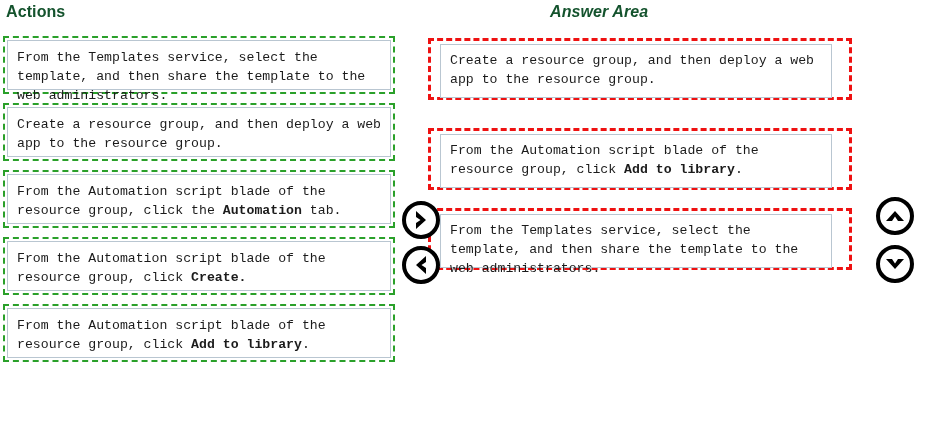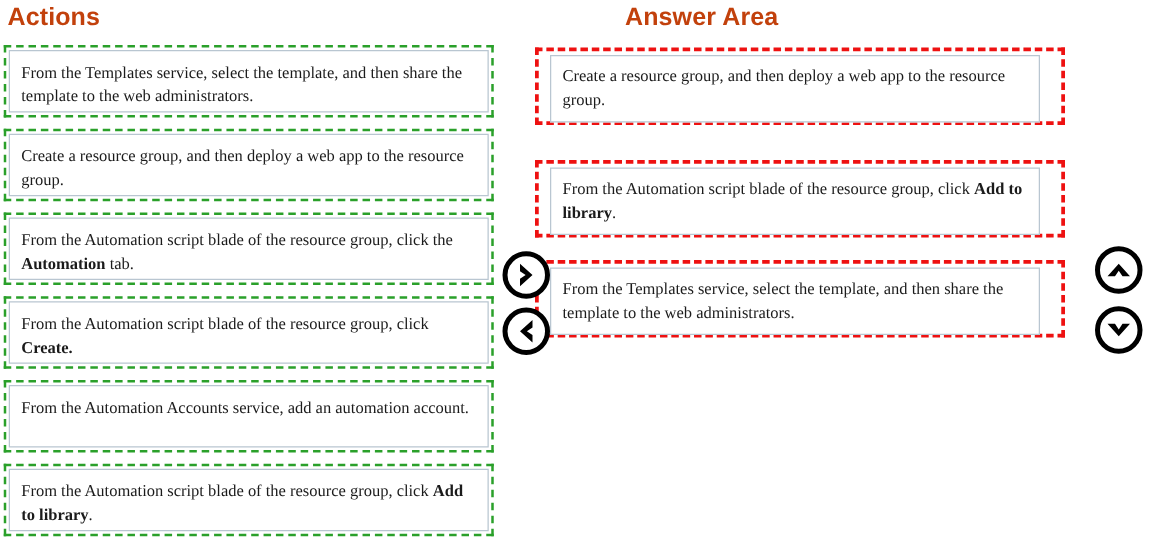--- a/index.html
+++ b/index.html
@@ -13,28 +13,28 @@
     height: 441px;
     position: relative;
     overflow: hidden;
     font-family: "Liberation Sans", sans-serif;
     color: #000000;
   }
 
   
   .col-heading {
     position: absolute;
-    font-size: 20px;
+    font-size: 16px;
     font-weight: bold;
-    color: #c2410c;
+    color: #14532d;
     letter-spacing: 0.1px;
     white-space: nowrap;
   }
   #actions-heading { left: 6px;   top: 3px; }
-  #answer-heading  { left: 500px; top: 3px; }
+  #answer-heading  { left: 550px; top: 3px; font-style: italic; }
 
   
   .actions-list {
     position: absolute;
     left: 3px;
     top: 36px;
     width: 394px;
   }
   .action-item {
     position: relative;
@@ -57,21 +57,21 @@
     box-sizing: border-box;
   }
   .tile-text {
     position: absolute;
     left: 9px;
     top: 7px;
     right: 6px;
     font-size: 13.2px;
     line-height: 19px;
     color: #1b1b1b;
-    font-family: Liberation Serif, serif;
+    font-family: Liberation Mono, monospace;
   }
   .tile-text b { font-weight: bold; }
 
   
   .answer-area {
     position: absolute;
     left: 428px;
     top: 38px;
     width: 424px;
   }
@@ -153,27 +153,20 @@
   </div>
 
   <div class="action-item">
     <div class="action-inner">
       <div class="tile-text">
         <span>From the Automation script blade of the resource group, click </span><b>Create.</b><span></span>
       </div>
     </div>
   </div>
 
-  <div class="action-item">
-    <div class="action-inner">
-      <div class="tile-text">
-        <span>From the Automation Accounts service, add an automation account.</span><b></b><span></span>
-      </div>
-    </div>
-  </div>
 
   <div class="action-item">
     <div class="action-inner">
       <div class="tile-text">
         <span>From the Automation script blade of the resource group, click </span><b>Add to library</b><span>.</span>
       </div>
     </div>
   </div>
 
 </div>

